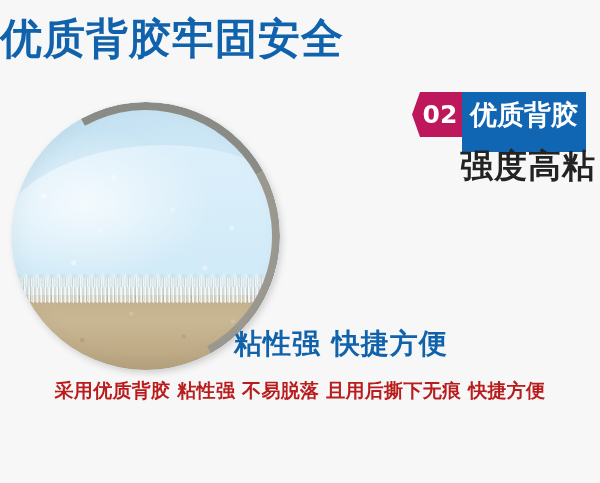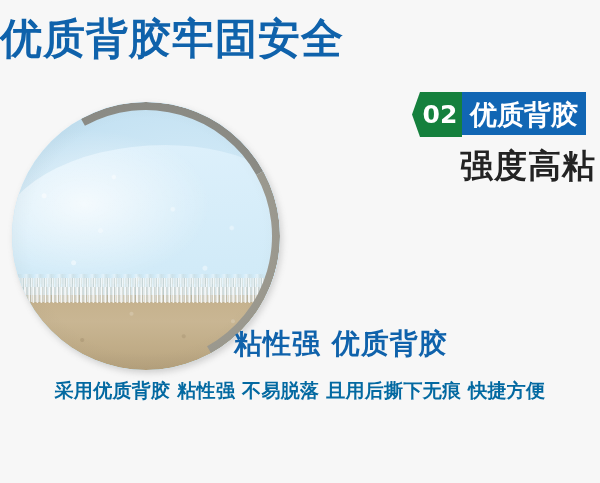--- a/index.html
+++ b/index.html
@@ -48,38 +48,38 @@
     position: relative;
     height: 45px;
     width: 174px;
   }
   .badge-num {
     position: absolute;
     left: 0;
     top: 0;
     width: 50px;
     height: 45px;
-    background: #15803d;
+    background: #be185d;
     color: #ffffff;
     font-size: 25px;
     font-weight: bold;
     line-height: 45px;
     text-align: center;
     padding-left: 6px;
     box-sizing: border-box;
     -webkit-clip-path: polygon(0% 50%, 16% 0%, 100% 0%, 100% 100%, 16% 100%);
     clip-path: polygon(0% 50%, 16% 0%, 100% 0%, 100% 100%, 16% 100%);
     letter-spacing: 0px;
   }
   .badge-title {
     position: absolute;
     left: 50px;
     top: 0;
     width: 124px;
-    height: 43px;
+    height: 60px;
     background: #1166b4;
     color: #ffffff;
     font-size: 27px;
     font-weight: bold;
     line-height: 45px;
     text-align: center;
     white-space: nowrap;
     letter-spacing: 0px;
   }
   .badge-sub {
@@ -272,21 +272,21 @@
     letter-spacing: 1px;
   }
 
   
   .caption {
     position: absolute;
     left: 0;
     top: 378px;
     width: 600px;
     text-align: center;
-    color: #0369a1;
+    color: #b91c1c;
     font-size: 19px;
     font-weight: bold;
     white-space: nowrap;
     letter-spacing: 0.3px;
   }
 </style>
 </head>
 <body>
 
 <div class="page">
@@ -310,17 +310,17 @@
       <div class="layer-kraft"></div>
       <div class="layer-kraft-speck"></div>
       <div class="layer-fuzz-top"></div>
       <div class="layer-fuzz"></div>
       <div class="layer-fuzz2"></div>
       <div class="layer-rim"></div>
       <div class="layer-vignette"></div>
     </div>
   </div>
 
-  <div class="sub-headline">粘性强  优质背胶</div>
+  <div class="sub-headline">粘性强  快捷方便</div>
 
   <div class="caption">采用优质背胶  粘性强  不易脱落  且用后撕下无痕  快捷方便</div>
 
 </div>
 
 </body></html>

